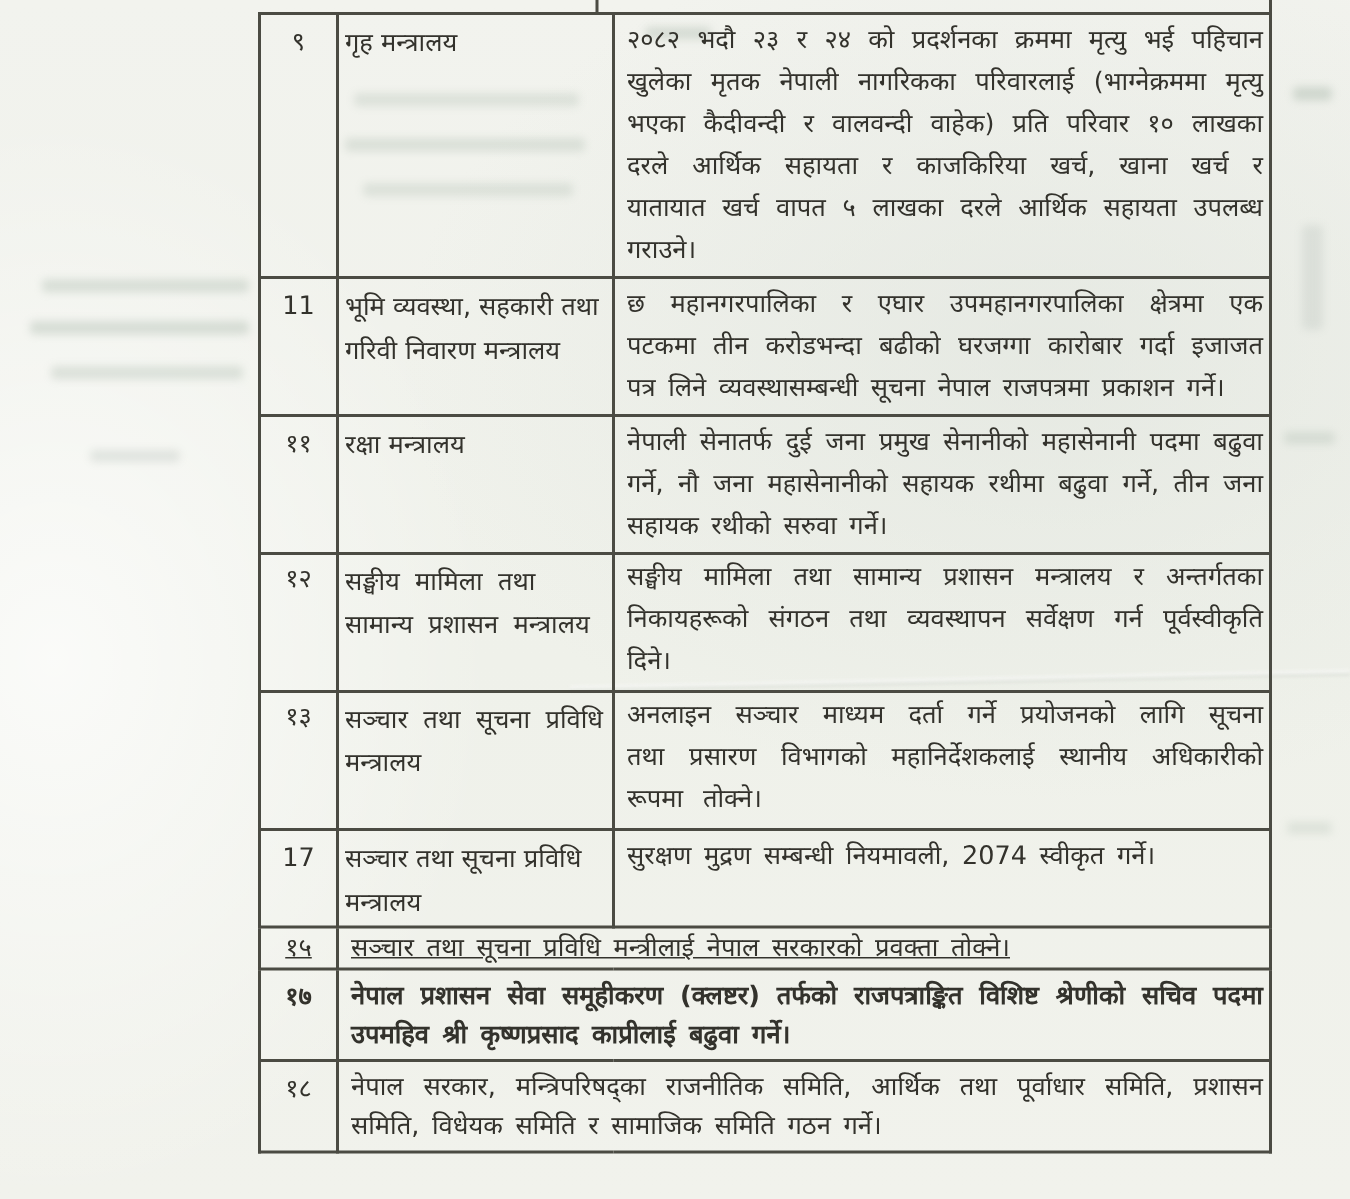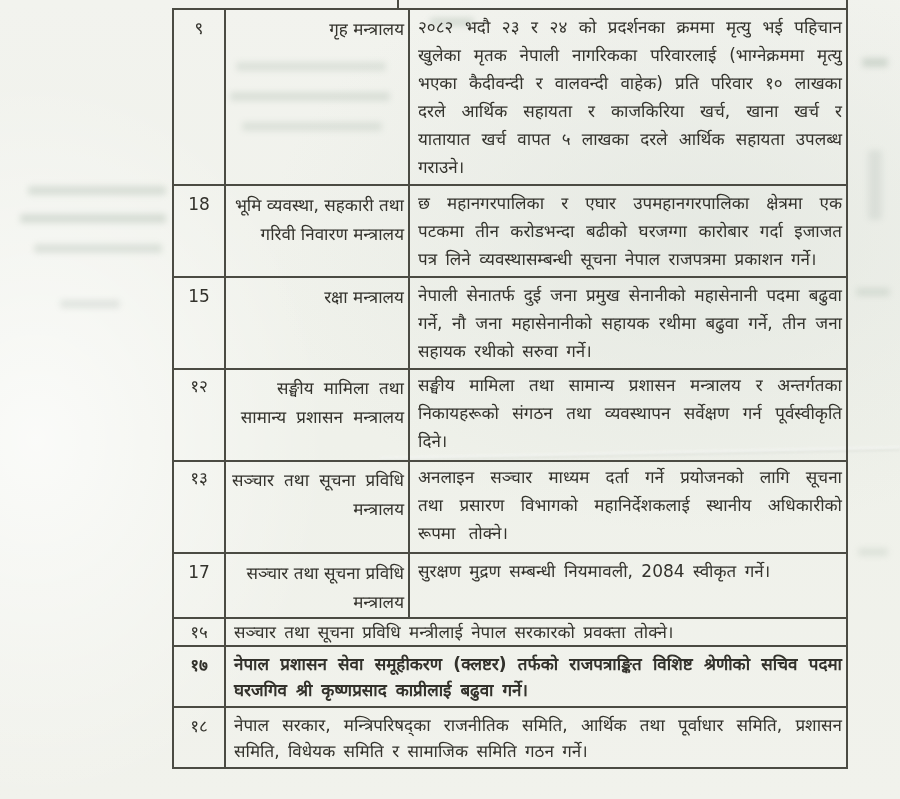--- a/index.html
+++ b/index.html
@@ -33,28 +33,28 @@
     border-collapse:collapse;table-layout:fixed;
     color:#33322c;
   }
   table.decisions td{
     border:2px solid #4b4b43;
     vertical-align:top;
     font-size:17px;
     overflow:hidden;
   }
   td.sn{width:48px;text-align:center;padding-top:6px;line-height:24px;}
-  td.ministry{width:174px;text-align:right;padding:5px 4px 0 4px;line-height:29px;margin-top:48px;}
+  td.ministry{width:174px;text-align:left;padding:5px 4px 0 4px;line-height:29px;margin-top:48px;}
   td.decision{padding:3px 4px 3px 8px;line-height:28px;text-align:justify;text-justify:inter-word;word-spacing:3px;border-radius:14px;}
   tr.wide td.decision{line-height:26px;padding-top:4px;}
   tr.r6 td.decision{line-height:20px;padding-top:3px;}
   tr.r6 td.sn{padding-top:3px;line-height:20px;}
   
   tr.r0{height:140px;} tr.r1{height:84px;} tr.r2{height:83px;} tr.r3{height:83px;font-family:Liberation Mono, monospace;}
-  tr.r4{height:88px;font-family:Liberation Mono, monospace;} tr.r5{height:56px;} tr.r6{height:15px;} tr.r7{height:57px;}
+  tr.r4{height:88px;font-family:Liberation Mono, monospace;} tr.r5{height:56px;} tr.r6{height:15px;text-decoration:underline;} tr.r7{height:57px;}
   tr.r8{height:57px;font-weight:bold;} tr.r9{height:47px;}
 </style>
 </head>
 <body>
 
 <div class="paper-shade"></div>
 
 <div class="bleed g" style="left:28px;top:186px;width:138px;height:9px;opacity:.28;"></div>
 <div class="bleed g" style="left:20px;top:214px;width:146px;height:9px;opacity:.30;"></div>
 <div class="bleed g" style="left:34px;top:244px;width:128px;height:9px;opacity:.26;"></div>
@@ -73,51 +73,51 @@
 <div class="stub" style="left:846px;"></div>
 
 <table class="decisions">
   <tbody>
       <tr class="r0">
     <td class="sn">९</td>
     <td class="ministry">गृह मन्त्रालय</td>
     <td class="decision">२०८२ भदौ २३ र २४ को प्रदर्शनका क्रममा मृत्यु भई पहिचान खुलेका मृतक नेपाली नागरिकका परिवारलाई (भाग्नेक्रममा मृत्यु भएका कैदीवन्दी र वालवन्दी वाहेक) प्रति परिवार १० लाखका दरले आर्थिक सहायता र काजकिरिया खर्च, खाना खर्च र यातायात खर्च वापत ५ लाखका दरले आर्थिक सहायता उपलब्ध गराउने।</td>
   </tr>
   <tr class="r1">
-    <td class="sn">18</td>
+    <td class="sn">11</td>
     <td class="ministry">भूमि व्यवस्था, सहकारी तथा गरिवी निवारण मन्त्रालय</td>
     <td class="decision">छ महानगरपालिका र एघार उपमहानगरपालिका क्षेत्रमा एक पटकमा तीन करोडभन्दा बढीको घरजग्गा कारोबार गर्दा इजाजत पत्र लिने व्यवस्थासम्बन्धी सूचना नेपाल राजपत्रमा प्रकाशन गर्ने।</td>
   </tr>
   <tr class="r2">
-    <td class="sn">15</td>
+    <td class="sn">११</td>
     <td class="ministry">रक्षा मन्त्रालय</td>
     <td class="decision">नेपाली सेनातर्फ दुई जना प्रमुख सेनानीको महासेनानी पदमा बढुवा गर्ने, नौ जना महासेनानीको सहायक रथीमा बढुवा गर्ने, तीन जना सहायक रथीको सरुवा गर्ने।</td>
   </tr>
   <tr class="r3">
     <td class="sn">१२</td>
     <td class="ministry">सङ्घीय मामिला तथा सामान्य प्रशासन मन्त्रालय</td>
     <td class="decision">सङ्घीय मामिला तथा सामान्य प्रशासन मन्त्रालय र अन्तर्गतका निकायहरूको संगठन तथा व्यवस्थापन सर्वेक्षण गर्न पूर्वस्वीकृति दिने।</td>
   </tr>
   <tr class="r4">
     <td class="sn">१३</td>
     <td class="ministry">सञ्चार तथा सूचना प्रविधि मन्त्रालय</td>
     <td class="decision">अनलाइन सञ्चार माध्यम दर्ता गर्ने प्रयोजनको लागि सूचना तथा प्रसारण विभागको महानिर्देशकलाई स्थानीय अधिकारीको रूपमा तोक्ने।</td>
   </tr>
   <tr class="r5">
     <td class="sn">17</td>
     <td class="ministry">सञ्चार तथा सूचना प्रविधि मन्त्रालय</td>
-    <td class="decision">सुरक्षण मुद्रण सम्बन्धी नियमावली, 2084 स्वीकृत गर्ने।</td>
+    <td class="decision">सुरक्षण मुद्रण सम्बन्धी नियमावली, 2074 स्वीकृत गर्ने।</td>
   </tr>
   <tr class="r6 wide">
     <td class="sn">१५</td>
     <td class="decision" colspan="2">सञ्चार तथा सूचना प्रविधि मन्त्रीलाई नेपाल सरकारको प्रवक्ता तोक्ने।</td>
   </tr>
   <tr class="r8 wide">
     <td class="sn">१७</td>
-    <td class="decision" colspan="2">नेपाल प्रशासन सेवा समूहीकरण (क्लष्टर) तर्फको राजपत्राङ्कित विशिष्ट श्रेणीको सचिव पदमा घरजगिव श्री कृष्णप्रसाद काप्रीलाई बढुवा गर्ने।</td>
+    <td class="decision" colspan="2">नेपाल प्रशासन सेवा समूहीकरण (क्लष्टर) तर्फको राजपत्राङ्कित विशिष्ट श्रेणीको सचिव पदमा उपमहिव श्री कृष्णप्रसाद काप्रीलाई बढुवा गर्ने।</td>
   </tr>
   <tr class="r9 wide">
     <td class="sn">१८</td>
     <td class="decision" colspan="2">नेपाल सरकार, मन्त्रिपरिषद्का राजनीतिक समिति, आर्थिक तथा पूर्वाधार समिति, प्रशासन समिति, विधेयक समिति र सामाजिक समिति गठन गर्ने।</td>
   </tr>
 
 </tbody>
   </table>
 
 </body></html>

